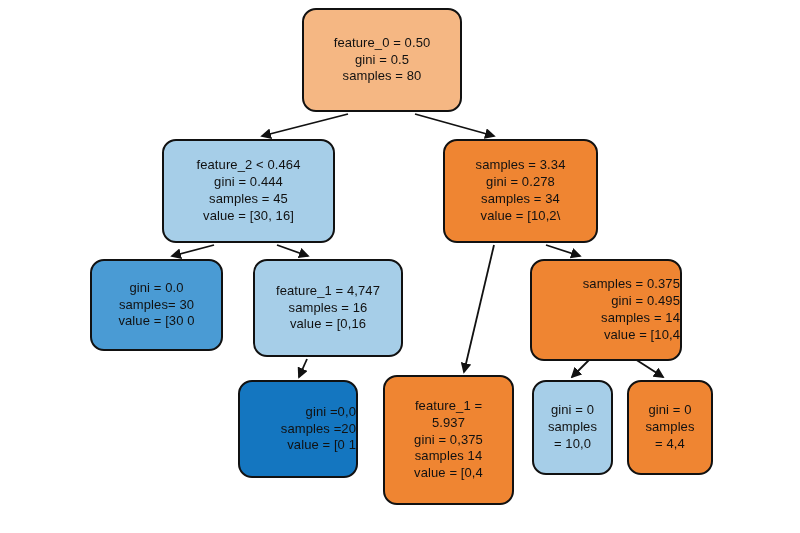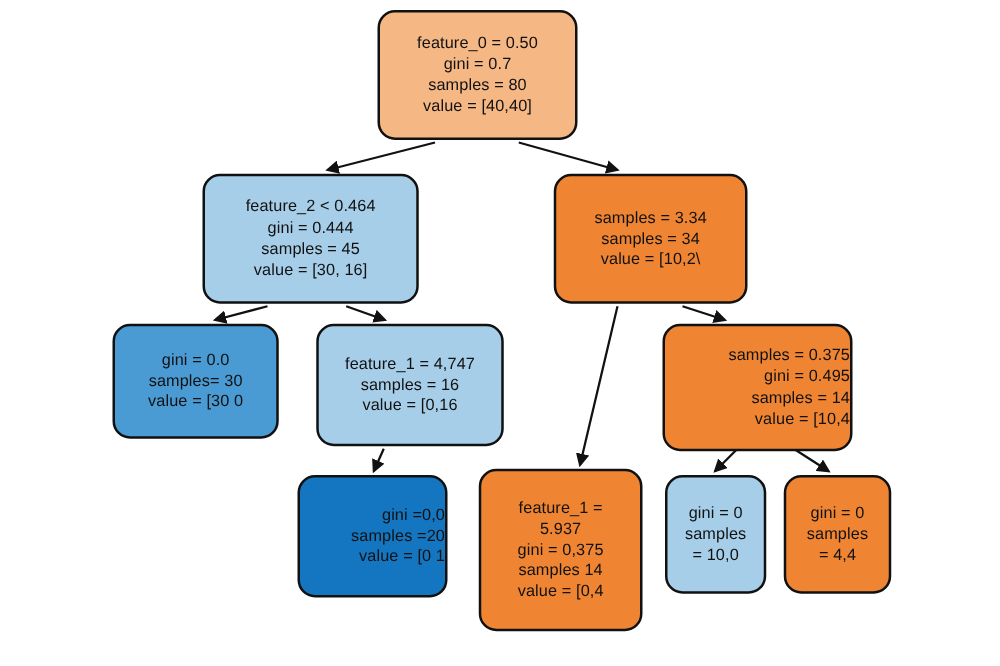--- a/index.html
+++ b/index.html
@@ -80,32 +80,32 @@
         <line x1="494" y1="245" x2="464" y2="372" stroke="#111111" stroke-width="1.8" marker-end="url(#arrowhead)"></line>
         <line x1="546" y1="245" x2="580" y2="256" stroke="#111111" stroke-width="1.8" marker-end="url(#arrowhead)"></line>
         <line x1="307" y1="359" x2="299" y2="377" stroke="#111111" stroke-width="1.8" marker-end="url(#arrowhead)"></line>
         <line x1="590" y1="359" x2="572" y2="377" stroke="#111111" stroke-width="1.8" marker-end="url(#arrowhead)"></line>
         <line x1="635" y1="359" x2="663" y2="377" stroke="#111111" stroke-width="1.8" marker-end="url(#arrowhead)"></line>
       </g>
   </svg>
   <div id="nodes-group">
       <div class="node fill-light-orange" style="left: 302px; top: 8px; width: 160px; height: 104px;">
         <span class="line">feature_0 = 0.50</span>
-        <span class="line">gini = 0.7</span>
+        <span class="line">gini = 0.5</span>
         <span class="line">samples = 80</span>
-        <span class="line">value = [40,40]</span>
       </div>
       <div class="node fill-light-blue" style="left: 162px; top: 139px; width: 173px; height: 104px;">
         <span class="line">feature_2 &lt; 0.464</span>
         <span class="line">gini = 0.444</span>
         <span class="line">samples = 45</span>
         <span class="line">value = [30, 16]</span>
       </div>
       <div class="node fill-orange" style="left: 443px; top: 139px; width: 155px; height: 104px;">
         <span class="line">samples = 3.34</span>
+        <span class="line">gini = 0.278</span>
         <span class="line">samples = 34</span>
         <span class="line">value = [10,2\</span>
       </div>
       <div class="node fill-mid-blue" style="left: 90px; top: 259px; width: 133px; height: 92px;">
         <span class="line">gini = 0.0</span>
         <span class="line">samples= 30</span>
         <span class="line">value = [30 0</span>
       </div>
       <div class="node fill-light-blue" style="left: 253px; top: 259px; width: 150px; height: 98px;">
         <span class="line">feature_1 = 4,747</span>

